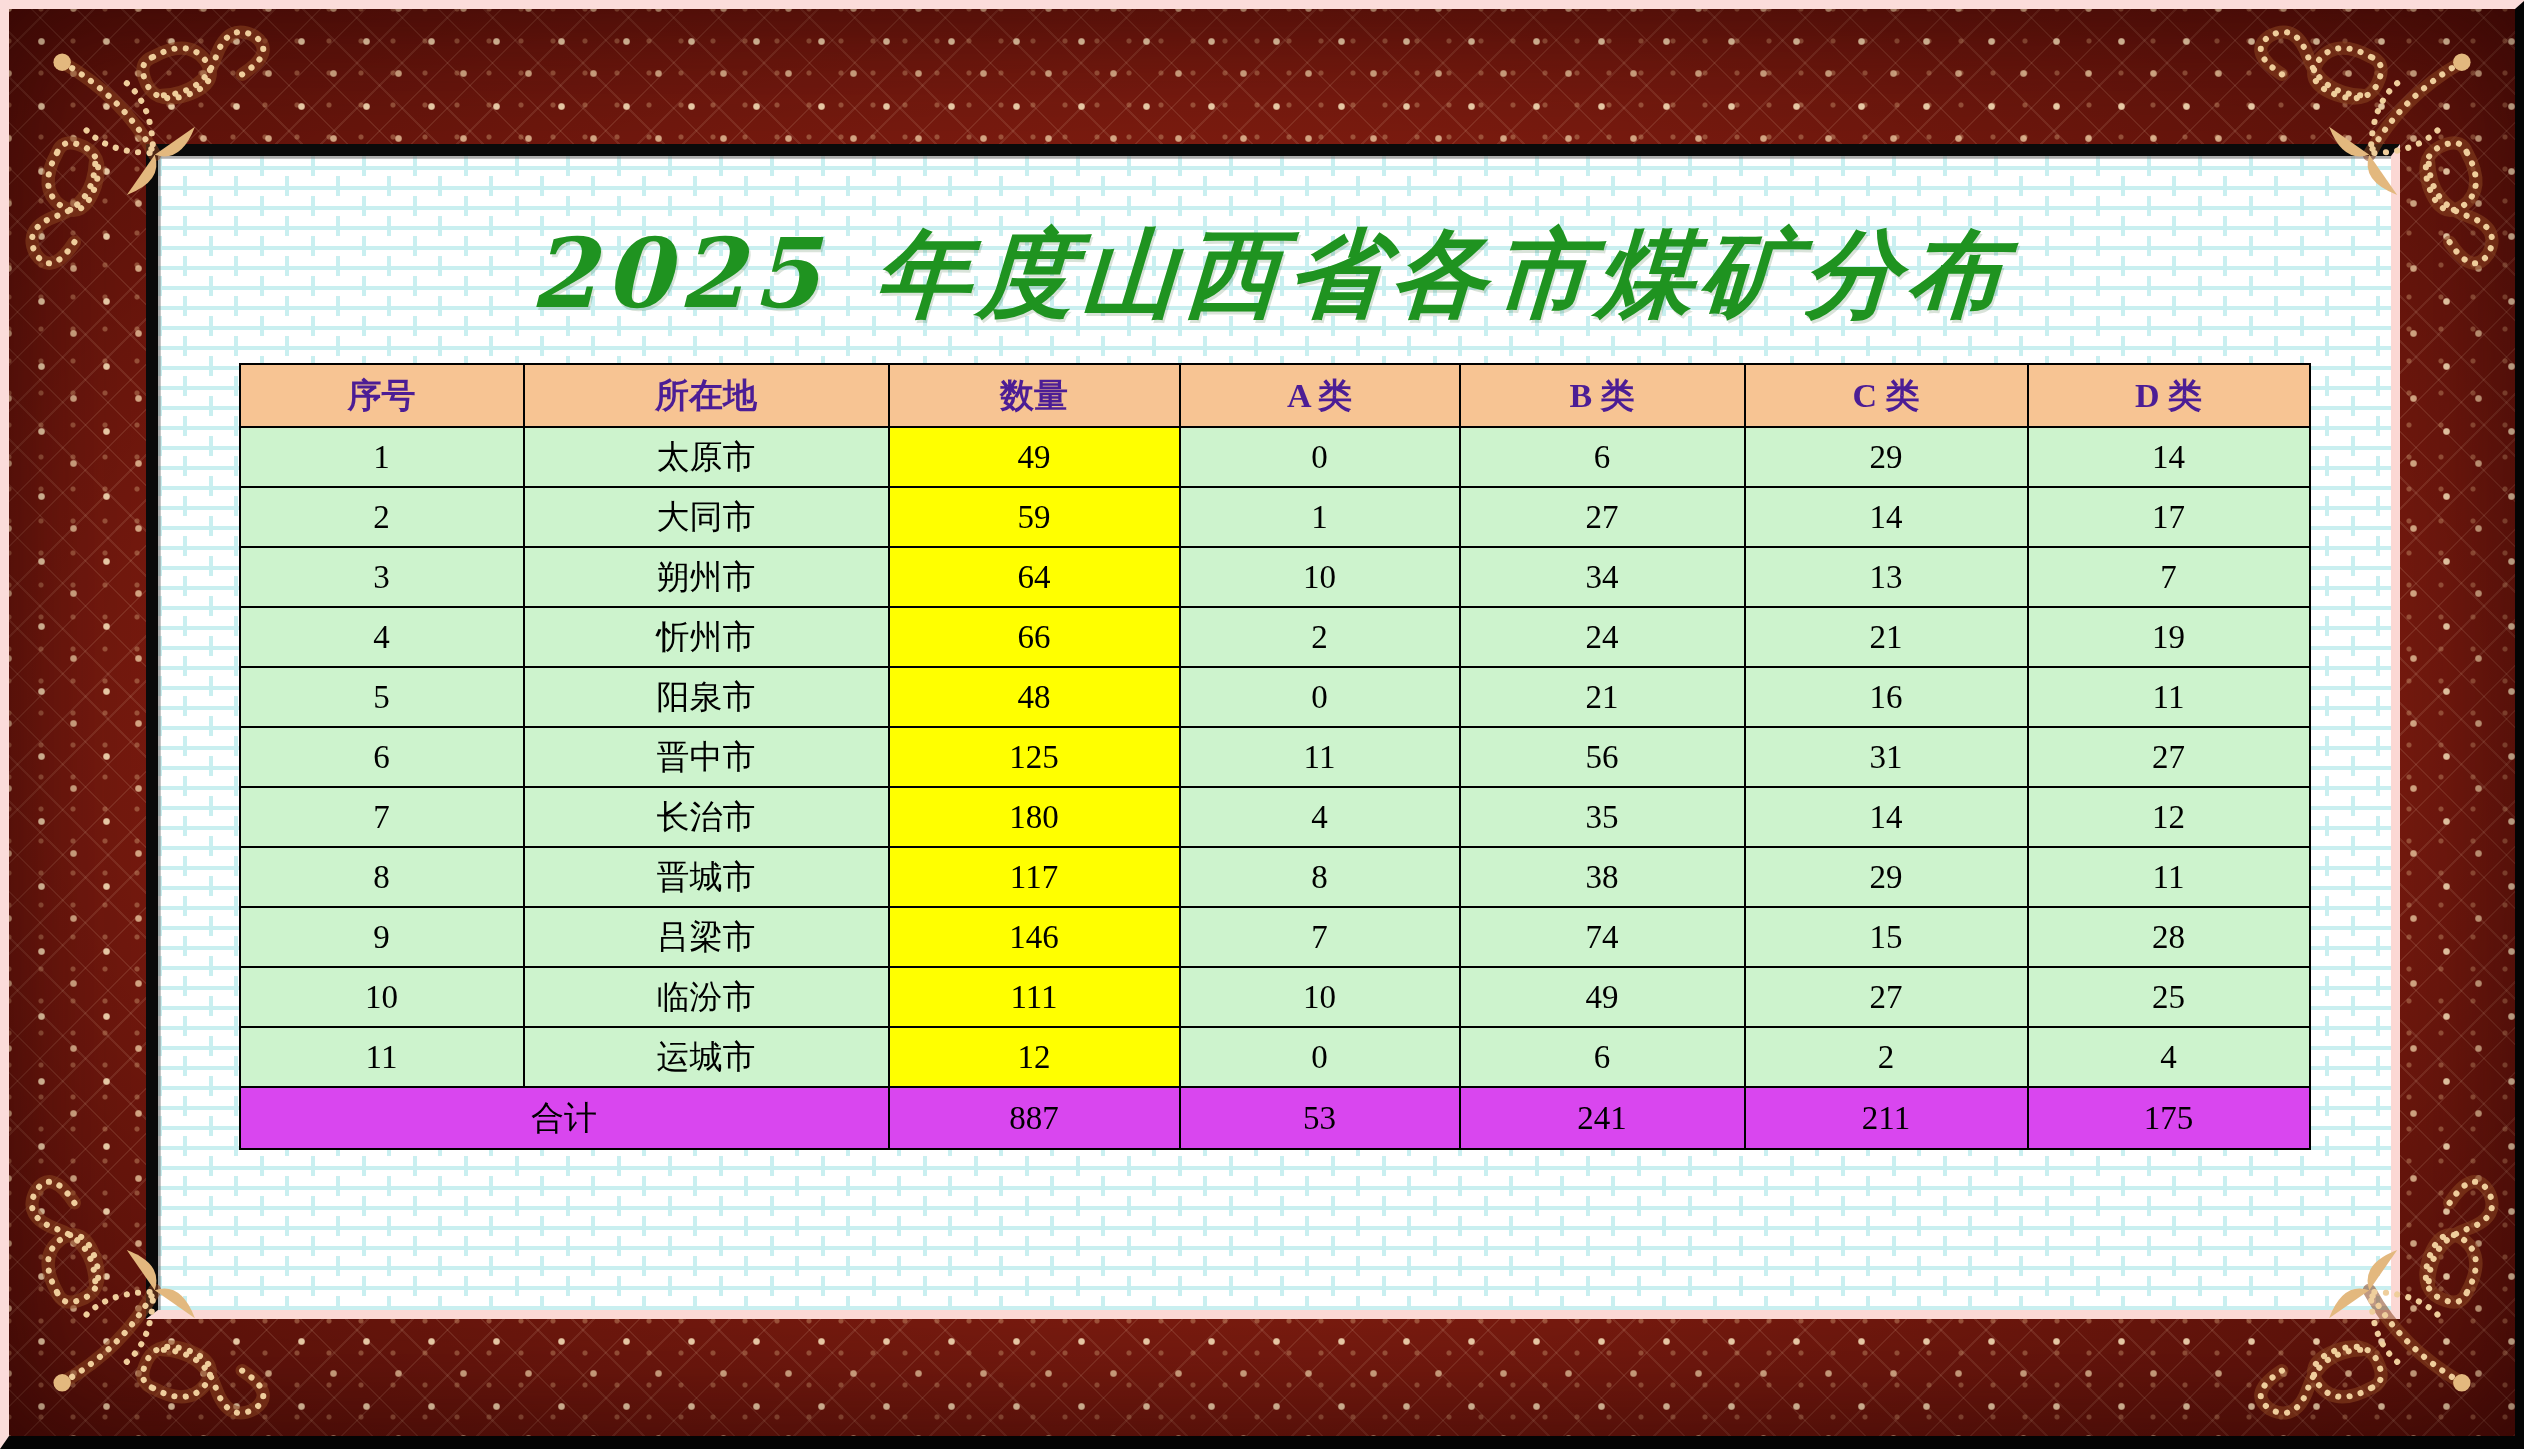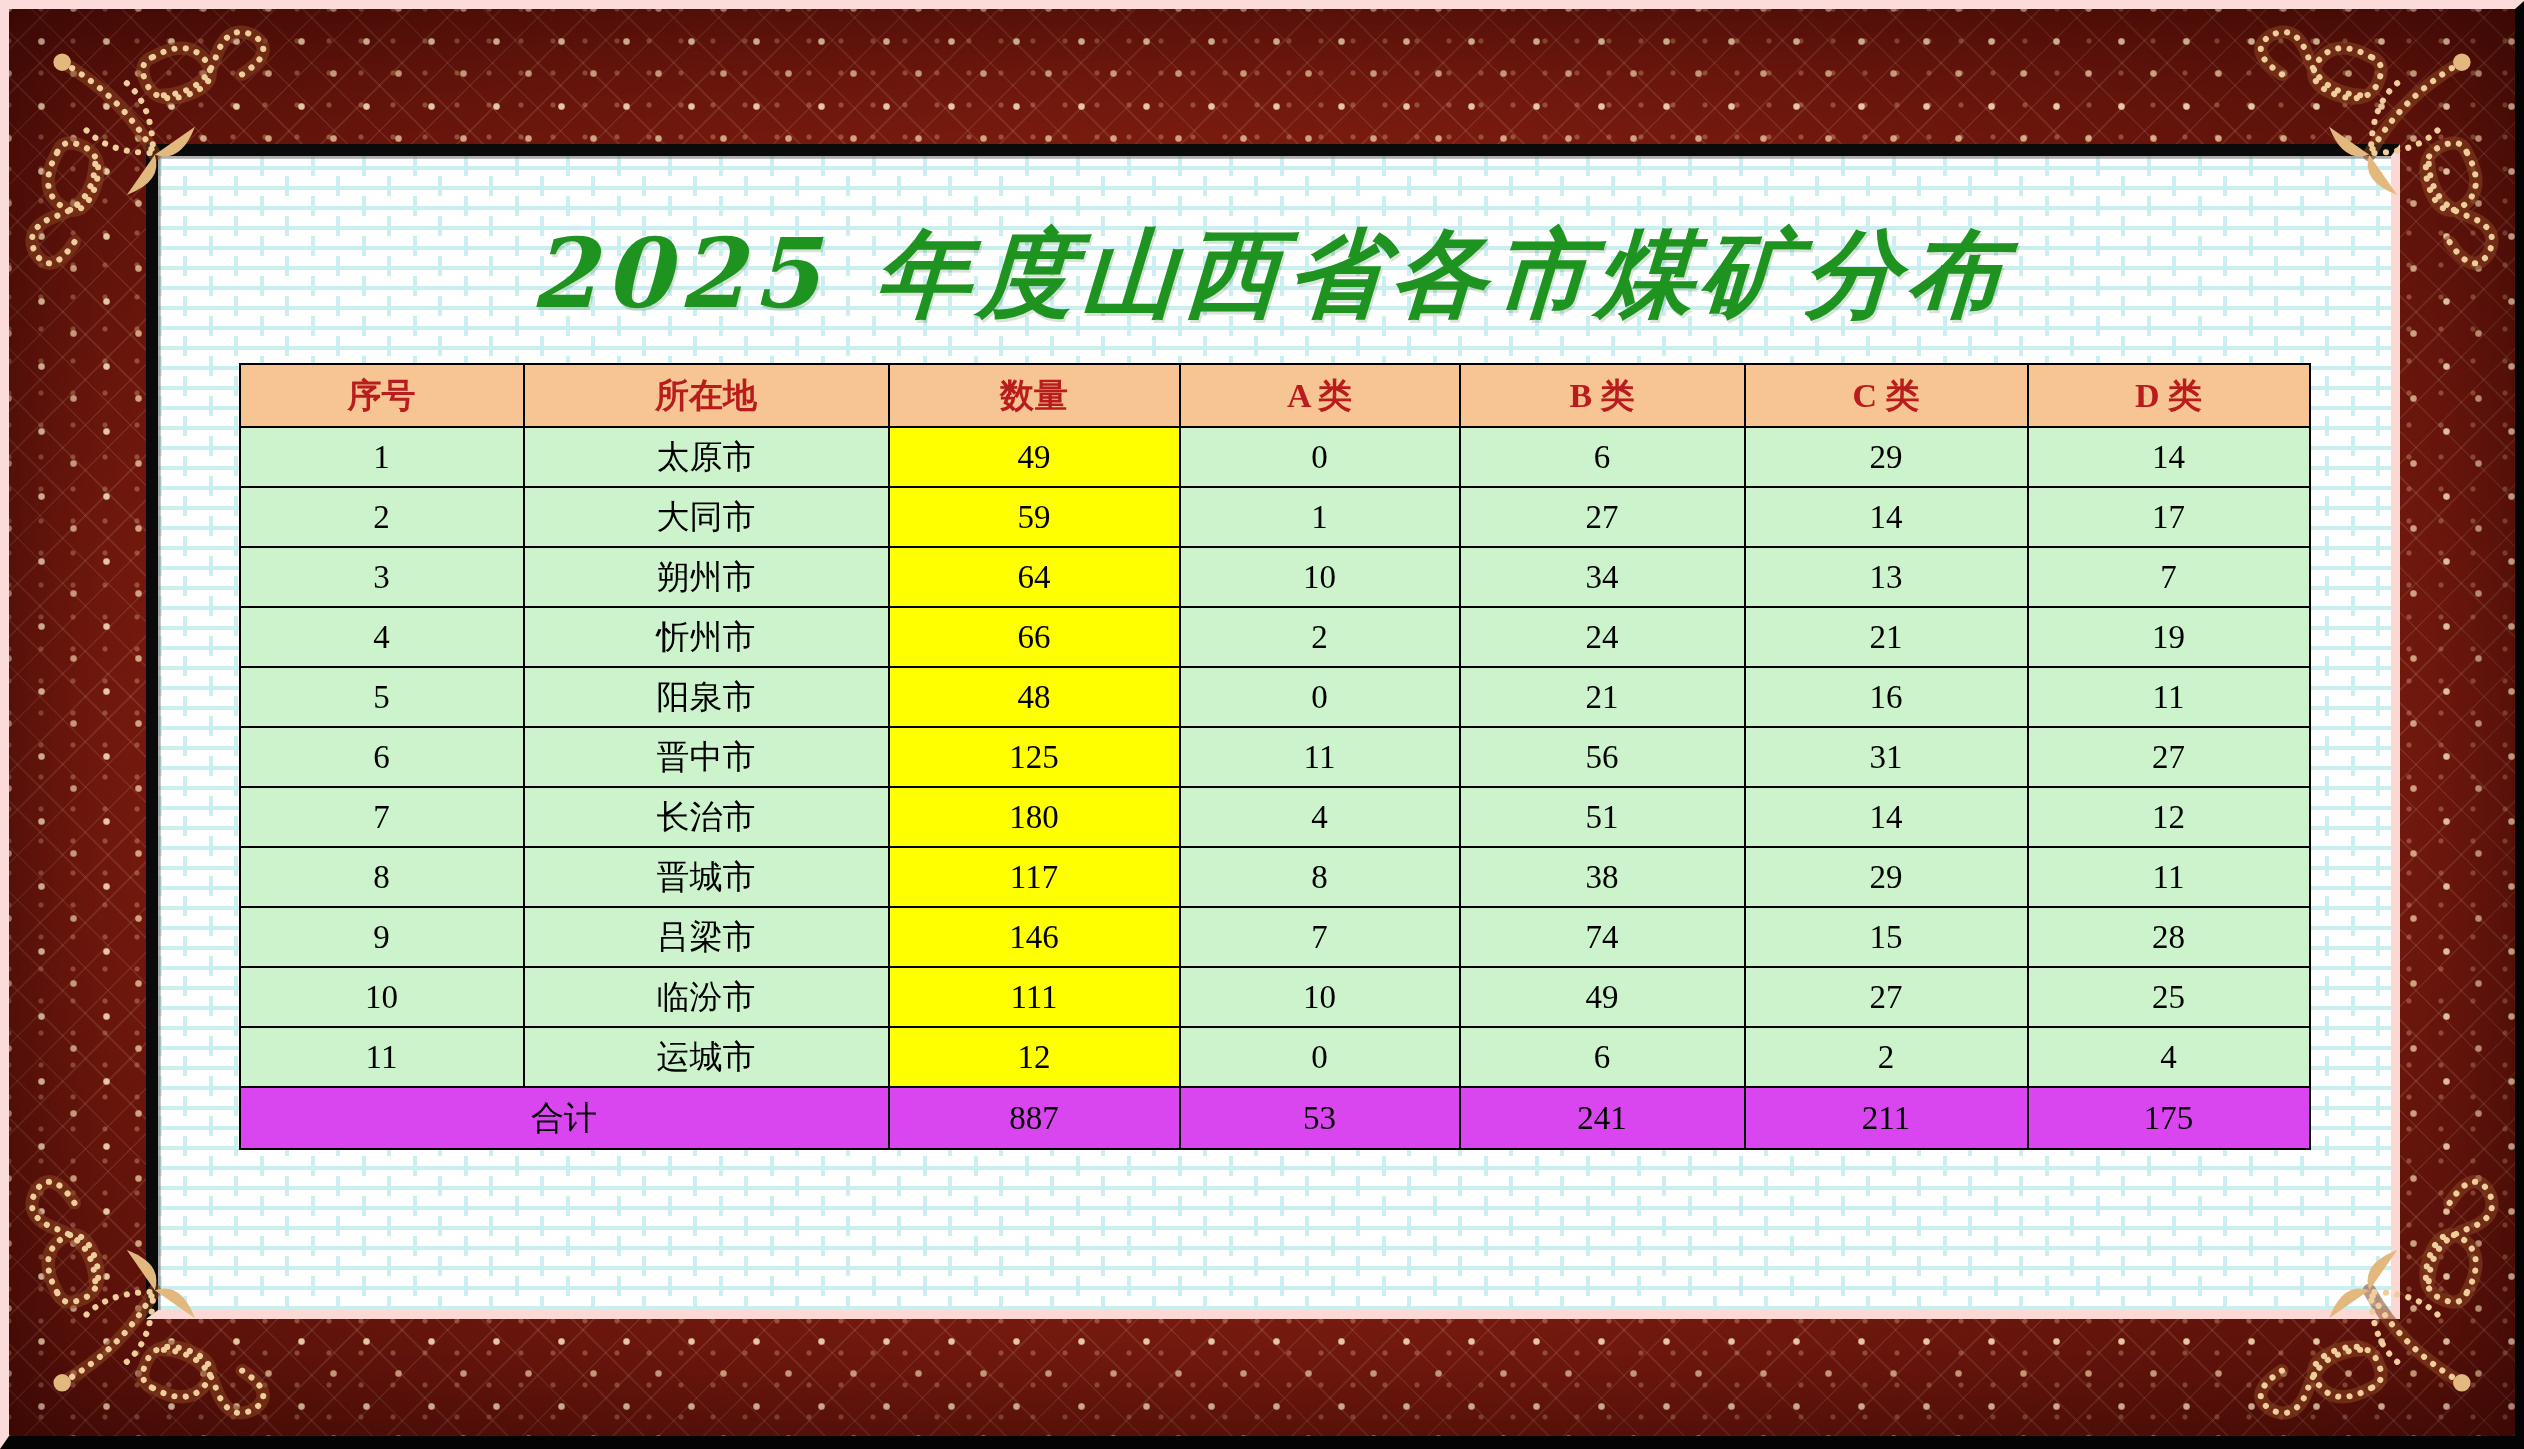--- a/index.html
+++ b/index.html
@@ -85,21 +85,21 @@
     vertical-align:middle;
     padding:0;
     overflow:hidden;
     white-space:nowrap;
   }
   .mine-table thead th{
     height:61px;
     background:#f7c493;
     font-weight:700;
     font-size:34px;
-    color:#b91c1c;
+    color:#4c1d95;
     margin-left:21px;
   }
   .mine-table tbody td{
     height:58px;
     background:#cdf3cd;
     font-size:33px;
     color:#000;
   }
   .mine-table tbody td.qty{ background:#ffff00; }
   .mine-table tfoot td{
@@ -224,21 +224,21 @@
             <td>11</td>
             <td>56</td>
             <td>31</td>
             <td>27</td>
           </tr>
           <tr>
             <td>7</td>
             <td>长治市</td>
             <td class="qty">180</td>
             <td>4</td>
-            <td>51</td>
+            <td>35</td>
             <td>14</td>
             <td>12</td>
           </tr>
           <tr>
             <td>8</td>
             <td>晋城市</td>
             <td class="qty">117</td>
             <td>8</td>
             <td>38</td>
             <td>29</td>

